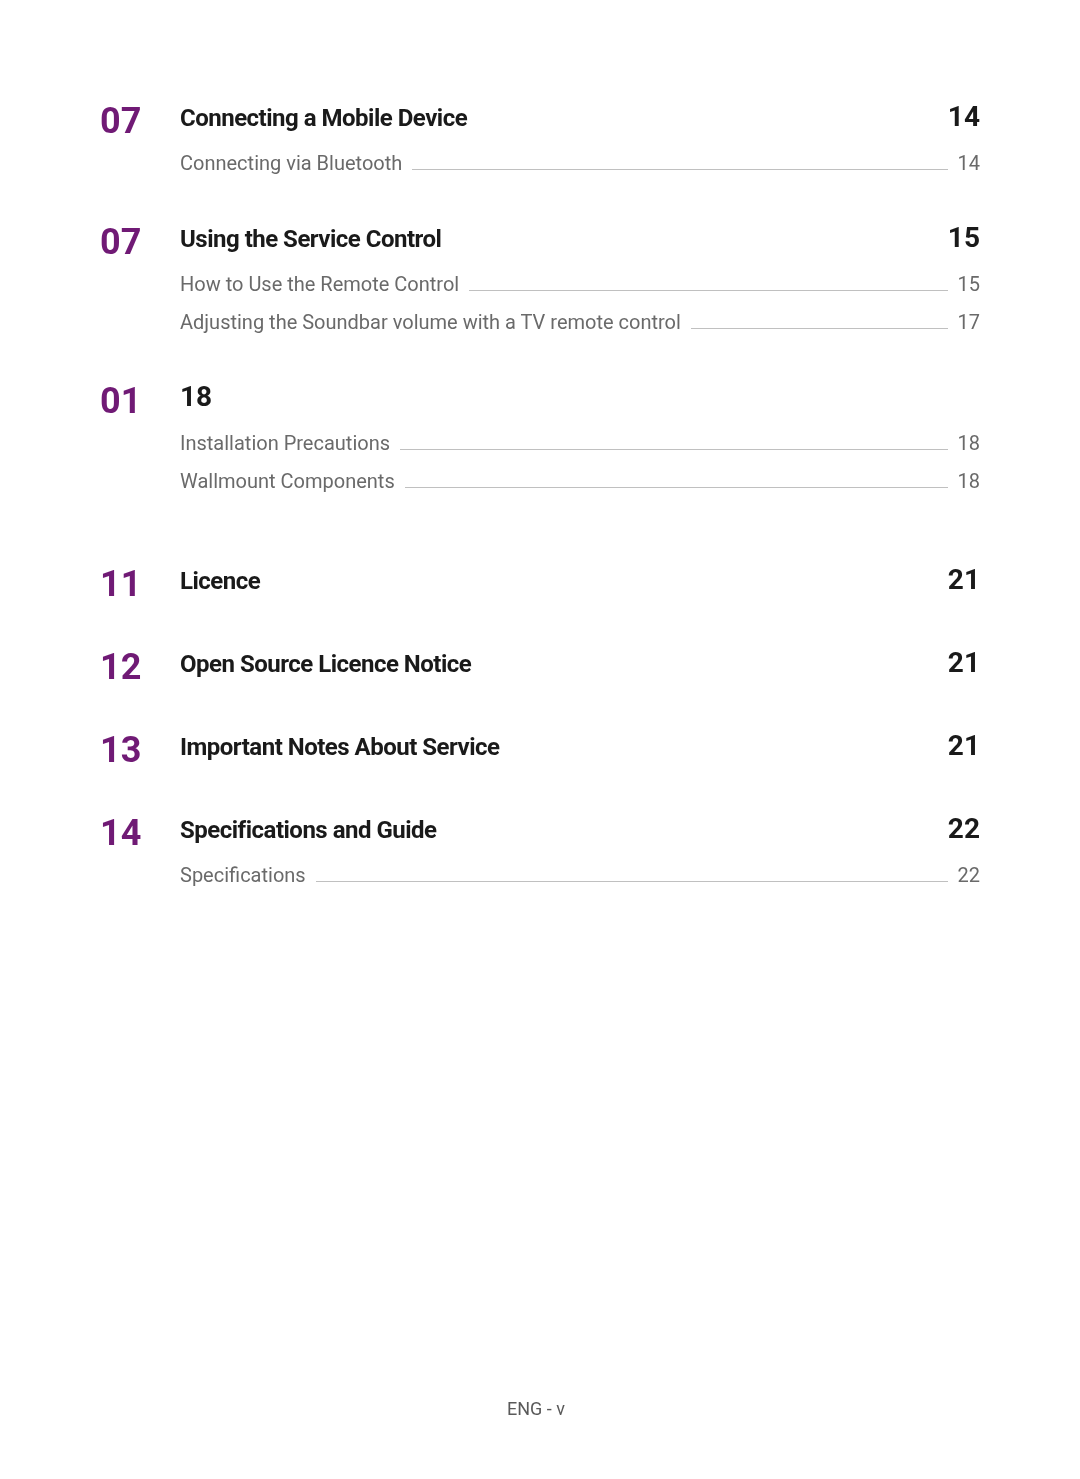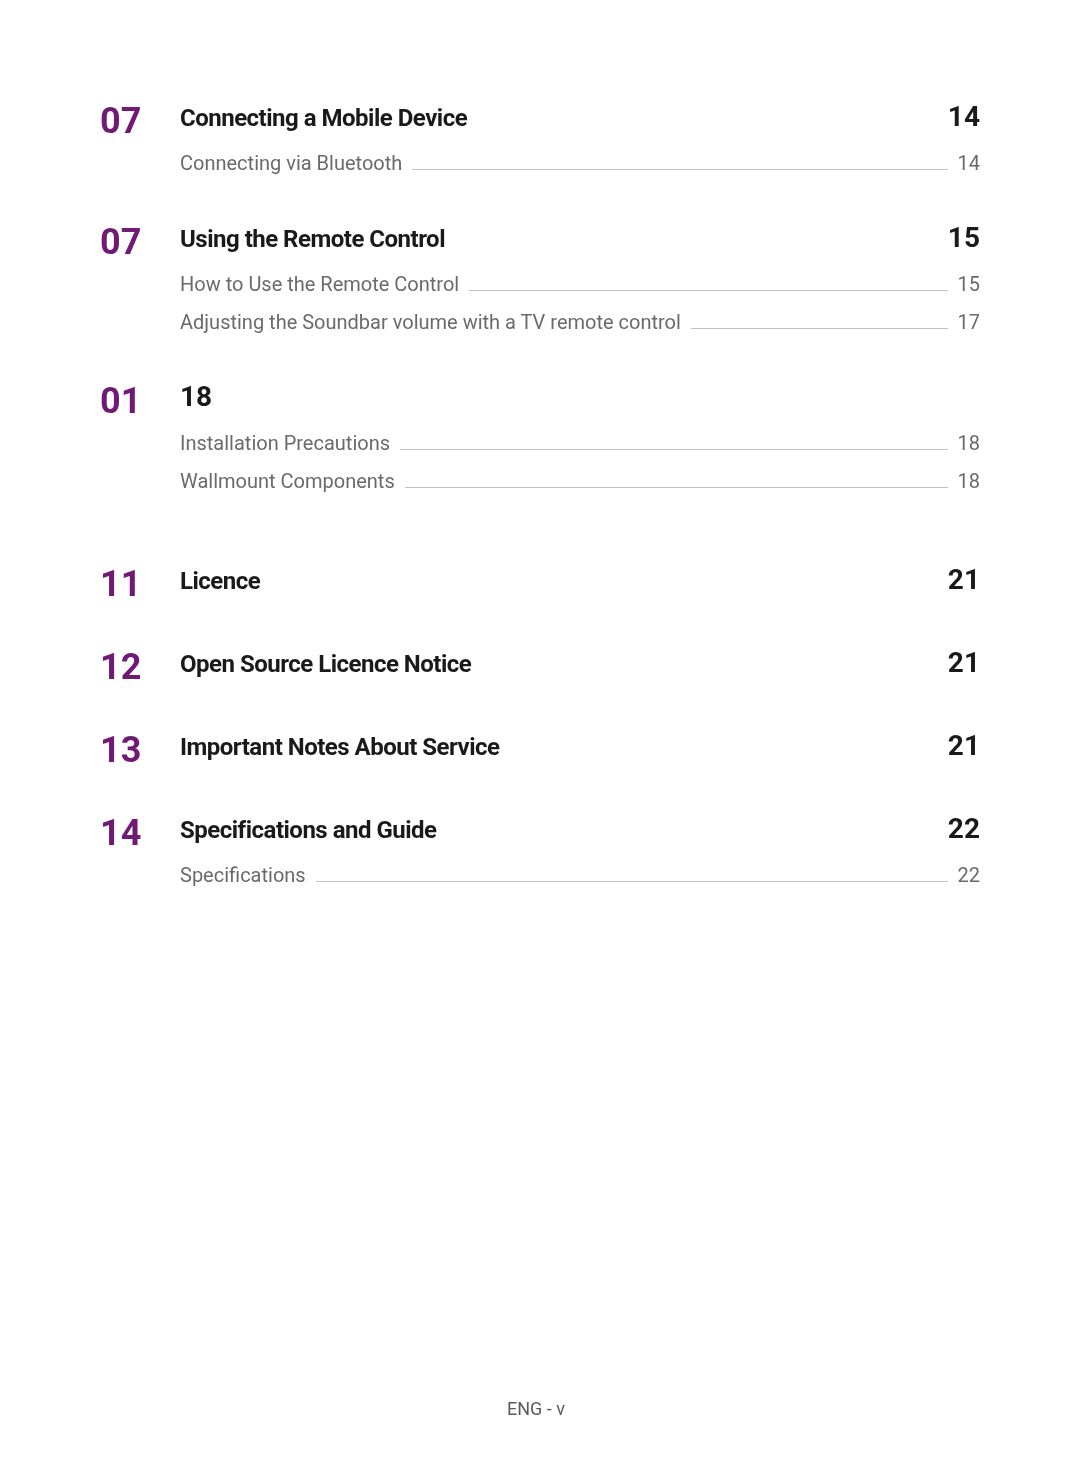--- a/index.html
+++ b/index.html
@@ -120,21 +120,21 @@
             <div class="leader-line"></div>
             <div class="sub-item-page">14</div>
           </div>
         </div>
       </div>
       <div class="section-spacer"></div>
       <div class="toc-section">
         <div class="section-number">07</div>
         <div class="section-content">
           <div class="section-title-row">
-            <div class="section-title">Using the Remote Control</div>
+            <div class="section-title">Using the Service Control</div>
             <div class="section-page">15</div>
           </div>
           <div class="sub-item-row">
             <div class="sub-item-title">How to Use the Remote Control</div>
             <div class="leader-line"></div>
             <div class="sub-item-page">15</div>
           </div>
           <div class="sub-item-row">
             <div class="sub-item-title">Adjusting the Soundbar volume with a TV remote control</div>
             <div class="leader-line"></div>

